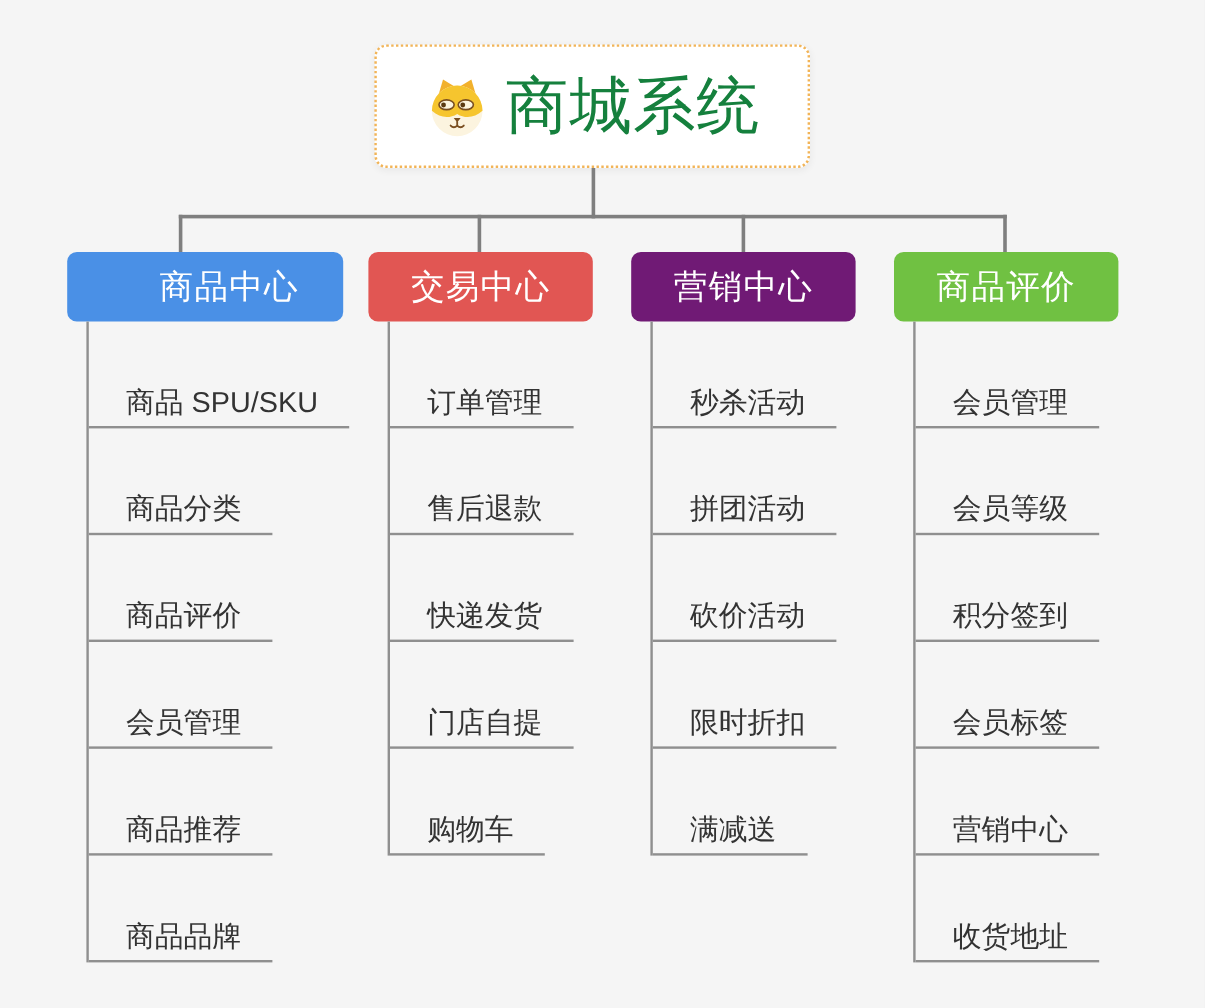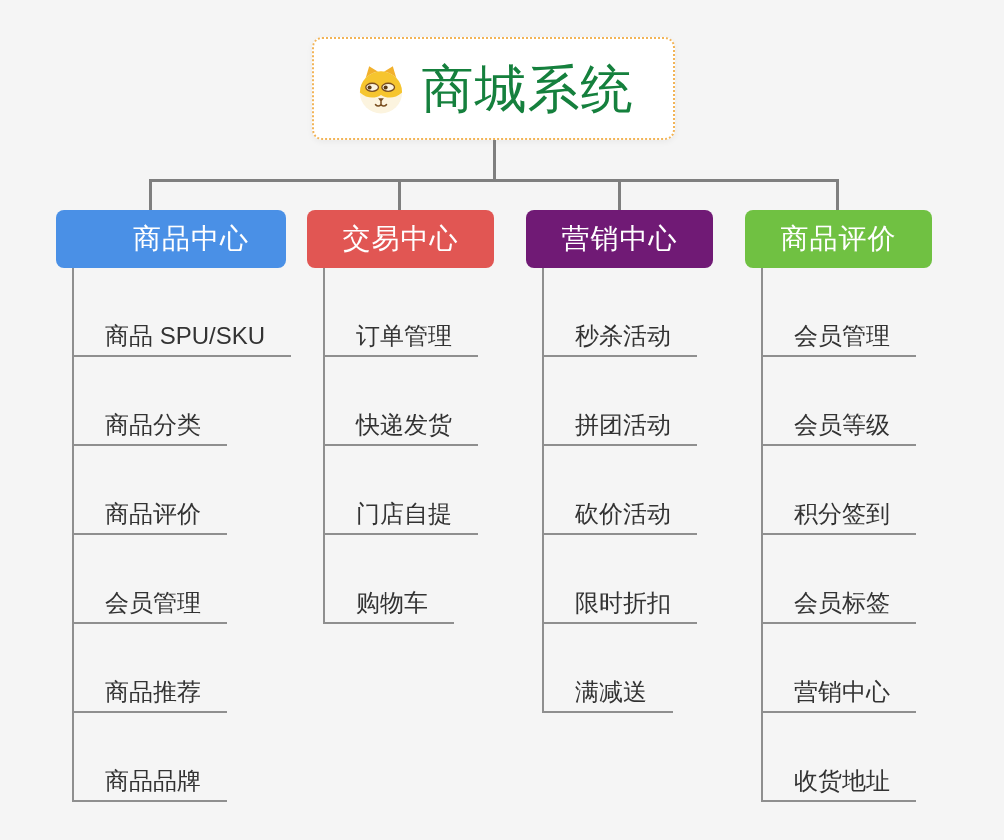--- a/index.html
+++ b/index.html
@@ -115,20 +115,21 @@
     <div class="leaf-node">商品 SPU/SKU</div>
     <div class="leaf-node">商品分类</div>
     <div class="leaf-node">商品评价</div>
     <div class="leaf-node">会员管理</div>
     <div class="leaf-node">商品推荐</div>
     <div class="leaf-node">商品品牌</div>
   </div>
 
   <div class="leaf-list b1">
     <div class="leaf-node">订单管理</div>
+    <div class="leaf-node">售后退款</div>
     <div class="leaf-node">快递发货</div>
     <div class="leaf-node">门店自提</div>
     <div class="leaf-node">购物车</div>
   </div>
 
   <div class="leaf-list b2">
     <div class="leaf-node">秒杀活动</div>
     <div class="leaf-node">拼团活动</div>
     <div class="leaf-node">砍价活动</div>
     <div class="leaf-node">限时折扣</div>

